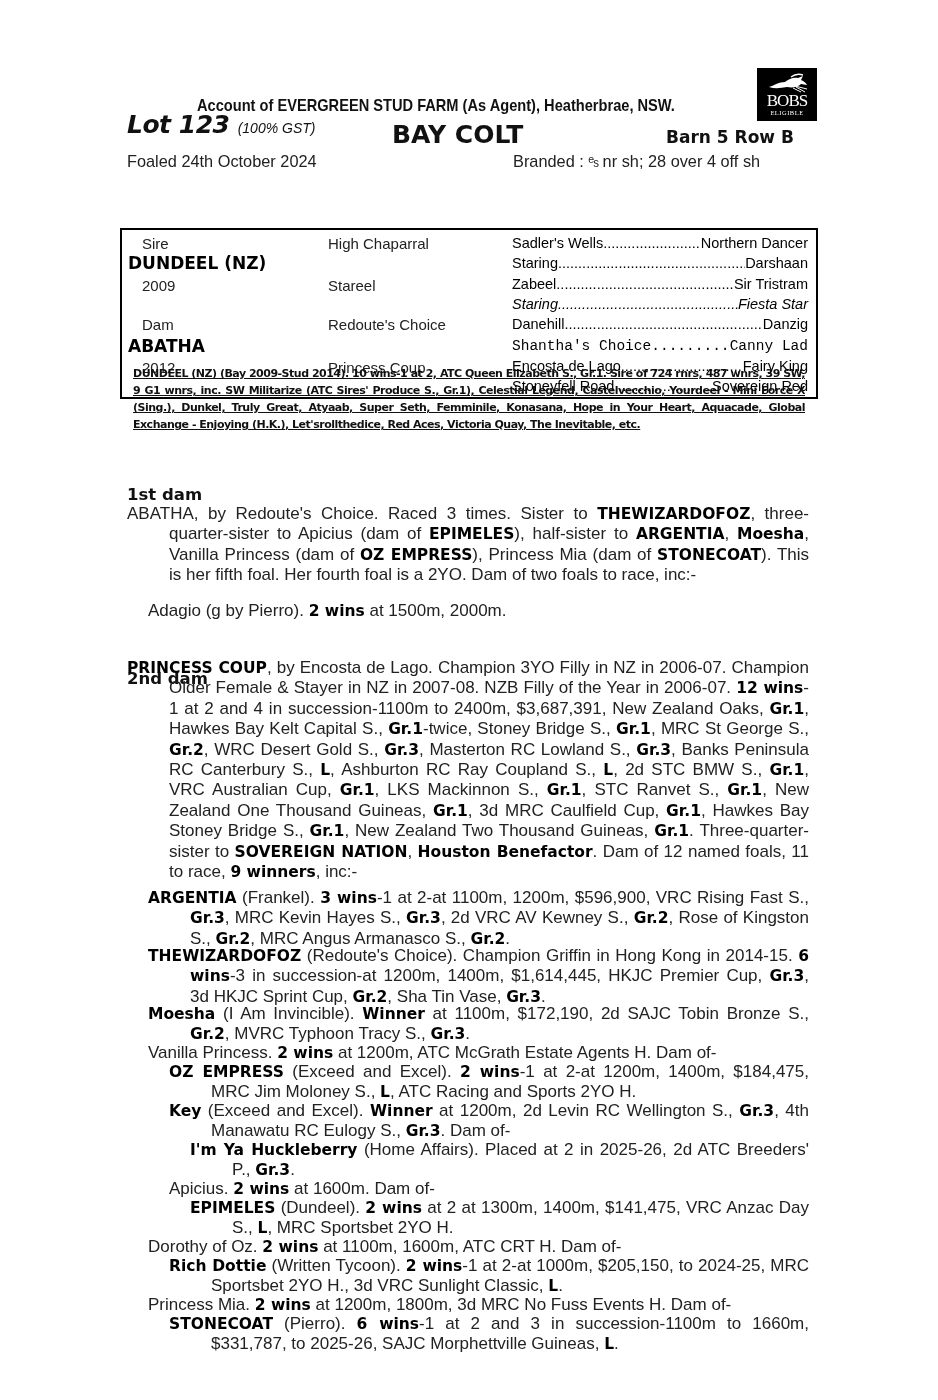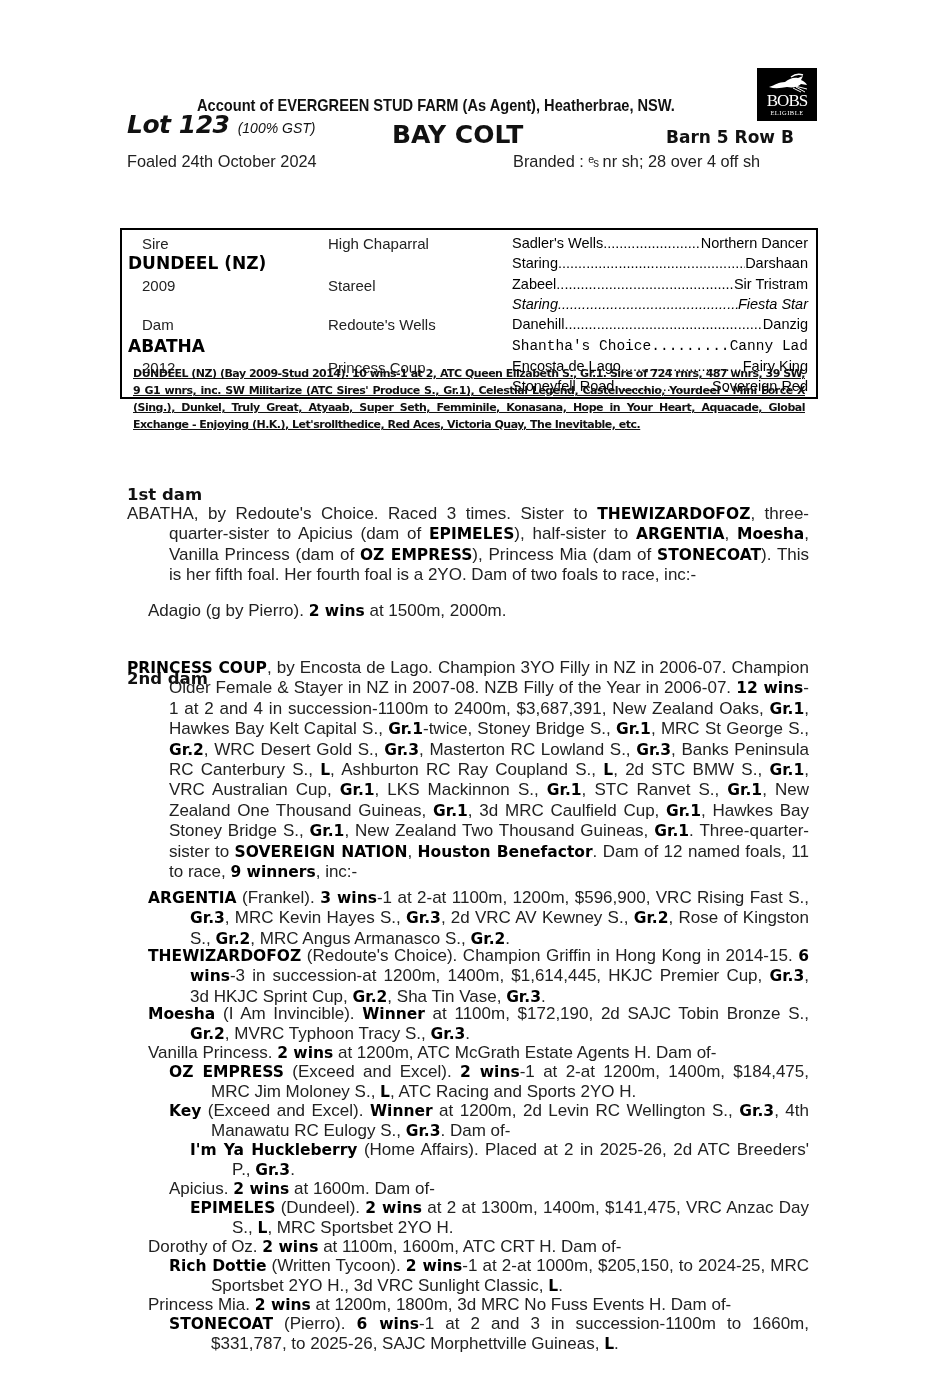--- a/index.html
+++ b/index.html
@@ -63,21 +63,21 @@
   <div class="pedigree">
     <div class="ped-cell" style="left:20px;top:5px;">Sire</div>
     <div class="ped-cell ped-bold" style="left:6px;top:23px;">DUNDEEL (NZ)</div>
     <div class="ped-cell" style="left:20px;top:47px;text-align:center;">2009</div>
     <div class="ped-cell" style="left:20px;top:86px;">Dam</div>
     <div class="ped-cell ped-bold" style="left:6px;top:106px;">ABATHA</div>
     <div class="ped-cell" style="left:20px;top:129px;">2012</div>
 
     <div class="ped-cell" style="left:206px;top:5px;">High Chaparral</div>
     <div class="ped-cell" style="left:206px;top:47px;">Stareel</div>
-    <div class="ped-cell" style="left:206px;top:86px;">Redoute's Wells</div>
+    <div class="ped-cell" style="left:206px;top:86px;">Redoute's Choice</div>
     <div class="ped-cell" style="left:206px;top:129px;">Princess Coup</div>
 
     <div class="g3" style="top:5px;">
         <span>Sadler's Wells</span>
         <span class="dots"></span>
         <span>Northern Dancer</span>
       </div>
     <div class="g3" style="top:25px;">
         <span>Staring</span>
         <span class="dots"></span>

